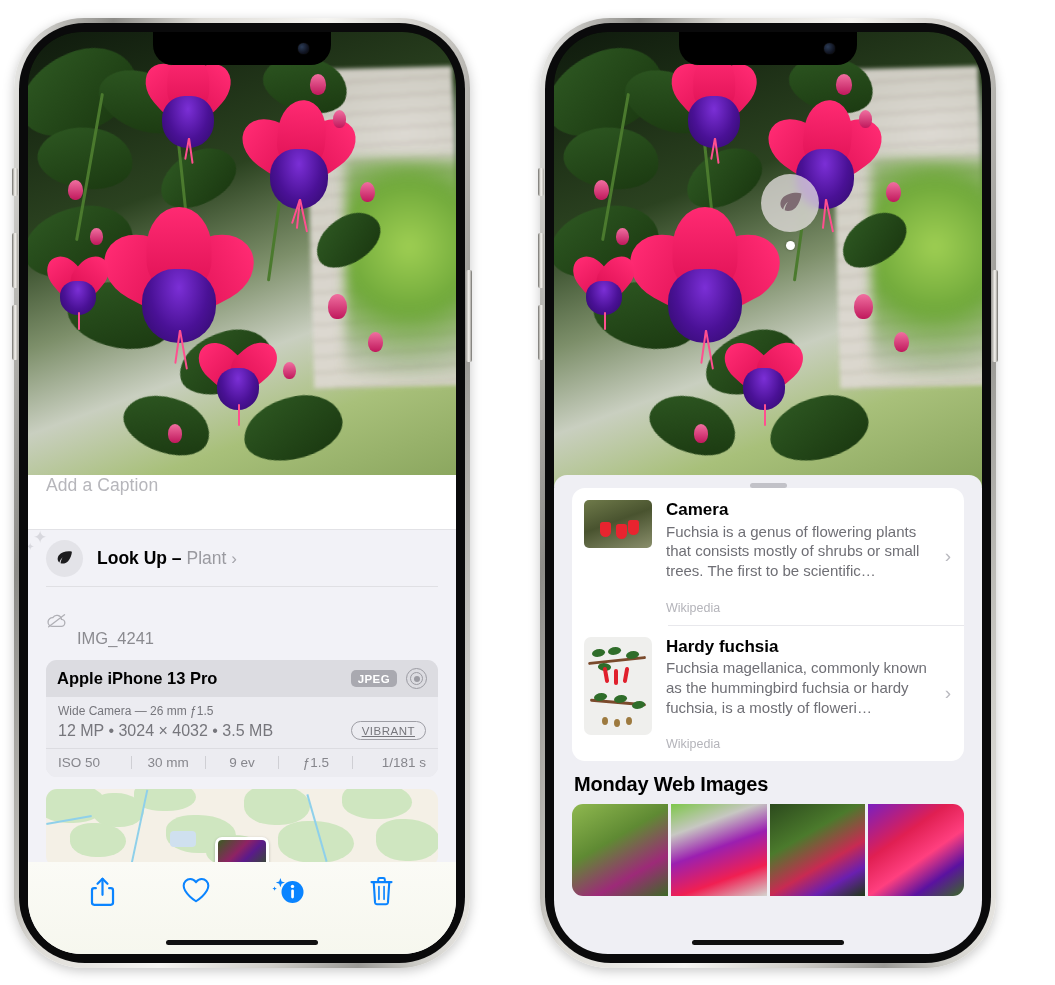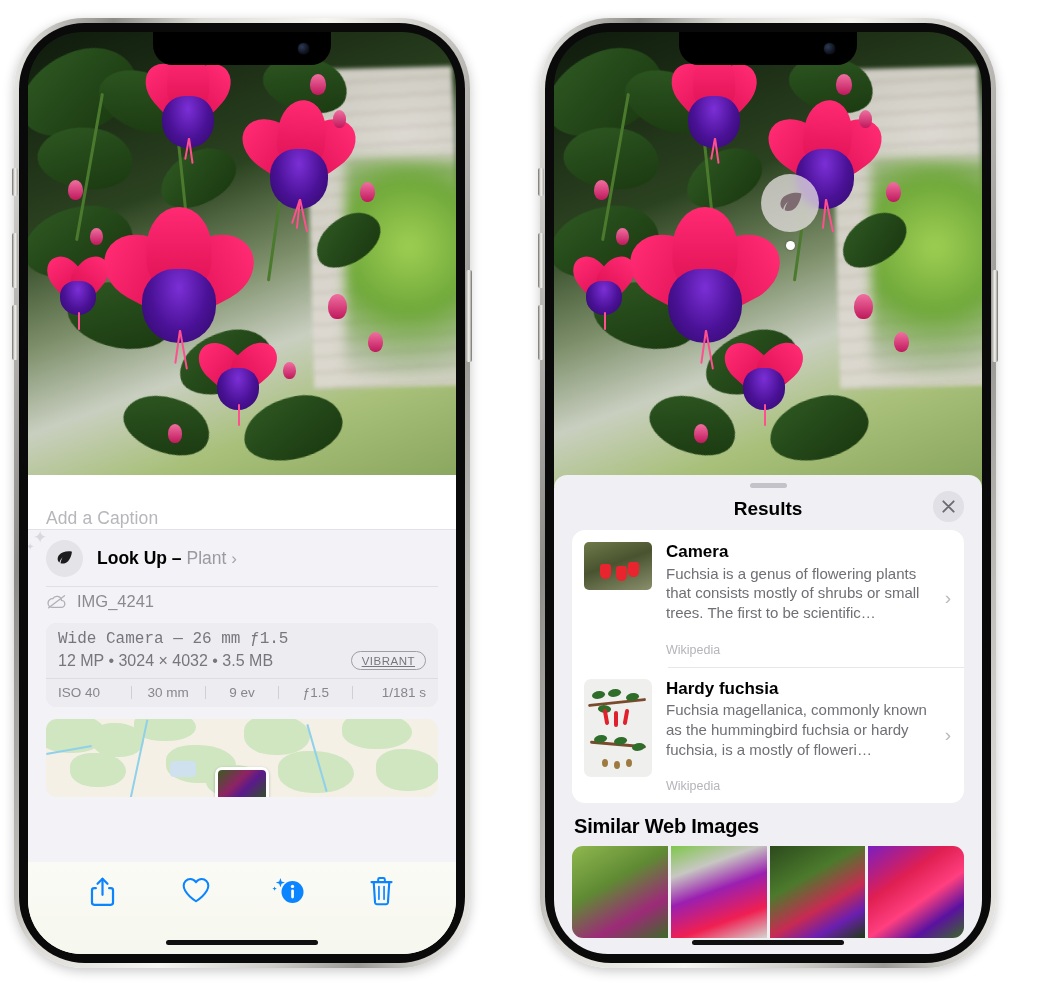--- a/index.html
+++ b/index.html
@@ -78,21 +78,21 @@
     border-radius:48% 48% 55% 55%; background:radial-gradient(ellipse at 50% 25%,#7b2fd6 0%,#4a1196 55%,#2e0a66 100%); }
   .flw .stam { position:absolute; left:50%; top:88%; width:2px; background:#ff4f8f;
     transform-origin:top center; border-radius:2px; }
   .bud { position:absolute; border-radius:50% 50% 45% 45%;
     background:linear-gradient(180deg,#f06fa0,#c0185c); }
   .stem { position:absolute; background:#4b7a2e; border-radius:2px; }
 
   
   .sheet-left { position:absolute; left:0; right:0; bottom:0; top:443px;
     background:#f2f2f7; z-index:12; }
-  .caption-row { height:55px; background:#fff; display:flex; align-items:flex-end;
+  .caption-row { height:55px; background:#fff; display:flex; align-items:flex-start;
     padding:0 18px; border-bottom:1px solid #e2e2e6; }
   .caption-row span { font-size:17.5px; color:#b6b6bb; letter-spacing:.1px; }
 
   .lookup-row { position:relative; height:57px; display:flex; align-items:center;
     padding:0 18px; }
   .lookup-row .divider { position:absolute; left:18px; right:18px; bottom:0;
     height:1px; background:#e0e0e4; }
   .leafcirc { position:relative; width:37px; height:37px; border-radius:50%;
     background:#e3e3e8; display:flex; align-items:center; justify-content:center;
     flex:0 0 auto; margin-right:14px; }
@@ -100,38 +100,38 @@
   .spark.a { left:-13px; top:-11px; font-size:17px; }
   .spark.b { left:-20px; top:2px; font-size:10px; }
   .lookup-txt { font-size:17.5px; color:#000; font-weight:700; }
   .lookup-txt .sub { color:#9a9aa0; font-weight:400;text-align:right; }
   .chev { color:#a6a6ac; font-size:17px; margin-left:5px; font-weight:400; }
 
   .date-row { padding:13px 18px 0; display:flex; align-items:baseline; }
   .date-row .d { font-size:16.5px; font-weight:700; color:#000; letter-spacing:-.1px; }
   .date-row .adjust { margin-left:auto; font-size:16.5px; color:#0a84ff; }
   .file-row { display:flex; align-items:center; padding:5px 18px 12px; gap:9px; }
-  .file-row .fname { font-size:16.5px; color:#8b8b90; }
+  .file-row .fname { font-size:16.5px; color:#8b8b90;margin-top:37px; }
 
   .meta-card { margin:0 18px; border-radius:11px; overflow:hidden; background:#e7e7ec; }
   .meta-head { display:flex; align-items:center; padding:8px 11px;
     background:#dcdce1; }
   .meta-head .model { font-size:16.5px; font-weight:700; color:#000; }
   .meta-head .right { margin-left:auto; display:flex; align-items:center; gap:9px; }
   .pill-jpeg { background:#a9a9b0; color:#fff; font-size:11.5px; font-weight:700;
     padding:2.5px 7px; border-radius:5px; letter-spacing:.4px; }
   .aperture { width:21px; height:21px; border-radius:50%; border:1.6px solid #9b9ba2;
     position:relative; }
   .aperture::before { content:""; position:absolute; inset:3px; border-radius:50%;
     border:1.6px solid #9b9ba2; }
   .aperture::after { content:""; position:absolute; inset:6.5px; border-radius:50%;
     background:#9b9ba2; }
 
   .meta-body { background:#ececf1; padding:7px 12px 8px; }
-  .meta-body .line1 { font-size:16px; color:#76767c;font-family:Liberation Mono, monospace; }
+  .meta-body .line1 { font-size:12px; color:#76767c; }
   .meta-row2 { display:flex; align-items:center; margin-top:3px; }
   .meta-row2 .txt { font-size:16px; color:#76767c; }
   .pill-vib { margin-left:auto; border:1.3px solid #9e9ea5; color:#76767c;
     font-size:11.5px; padding:2.5px 10px; border-radius:11px; letter-spacing:.5px;text-decoration:underline; }
 
   .exif { display:flex; align-items:center; background:#ececf1;
     border-top:1px solid #dcdce1; padding:6px 12px 7px; }
   .exif .cell { flex:1; text-align:center; font-size:13.5px; color:#86868c; }
   .exif .cell:first-child { text-align:left; }
   .exif .cell:last-child { text-align:right; }
@@ -329,29 +329,36 @@
 
         <div class="file-row">
           <svg width="22" height="15" viewBox="0 0 26 18">
             <path d="M7 16h11a4.2 4.2 0 0 0 .4-8.4A5.6 5.6 0 0 0 8 5.6 4.6 4.6 0 0 0 7 16z" fill="none" stroke="#b0b0b6" stroke-width="1.6"></path>
             <line x1="3" y1="16.5" x2="22" y2="2" stroke="#b0b0b6" stroke-width="1.6" stroke-linecap="round"></line>
           </svg>
           <span class="fname">IMG_4241</span>
         </div>
 
         <div class="meta-card">
+          <div class="meta-head">
+            <span class="model">Apple iPhone 13 Pro</span>
+            <span class="right">
+              <span class="pill-jpeg">JPEG</span>
+              <span class="aperture"></span>
+            </span>
+          </div>
           <div class="meta-body">
             <div class="line1">Wide Camera — 26 mm ƒ1.5</div>
             <div class="meta-row2">
               <span class="txt">12 MP • 3024 × 4032 • 3.5 MB</span>
               <span class="pill-vib">VIBRANT</span>
             </div>
           </div>
           <div class="exif">
-            <span class="cell">ISO 40</span>
+            <span class="cell">ISO 50</span>
             <span class="bar"></span>
             <span class="cell">30 mm</span>
             <span class="bar"></span>
             <span class="cell">9 ev</span>
             <span class="bar"></span>
             <span class="cell">ƒ1.5</span>
             <span class="bar"></span>
             <span class="cell">1/181 s</span>
           </div>
         </div>
@@ -499,28 +506,20 @@
             <svg width="31" height="31" viewBox="0 0 24 24">
               <path d="M20.5 4.2C16 3 8.6 4.2 5.6 8.2c-2.4 3.2-1.4 6.9.7 8.5.4-2.1 1.6-4.3 3.7-6-1.3 1.9-2.2 4-2.5 6.6 2.6 1 6.2.4 8.6-2.3 2.7-3.1 4-7 4.4-10.8z" fill="#7e6b72"></path>
             </svg>
           </div>
           <div class="dot"></div>
         </div>
       </div>
 
       <div class="sheet-right">
         <div class="grabber"></div>
-        <div class="res-head">
-          <span class="t">Results</span>
-          <div class="closebtn">
-            <svg width="15" height="15" viewBox="0 0 16 16">
-              <path d="M2.5 2.5 L13.5 13.5 M13.5 2.5 L2.5 13.5" stroke="#6b6b71" stroke-width="2" stroke-linecap="round"></path>
-            </svg>
-          </div>
-        </div>
 
 
         <div class="know-card">
           <div class="know-row">
             <div class="thumb wide">
               <div class="t-a">
                 <div class="bell" style="left:16px;top:22px"></div>
                 <div class="bell" style="left:32px;top:24px"></div>
                 <div class="bell" style="left:44px;top:20px"></div>
               </div>
@@ -556,21 +555,21 @@
             <div class="know-txt">
               <div class="nm">Hardy fuchsia</div>
               <div class="ds">Fuchsia magellanica, commonly known as the hummingbird fuchsia or hardy fuchsia, is a mostly of floweri…</div>
               <div class="src">Wikipedia</div>
             </div>
             <span class="know-chev">›</span>
           </div>
         </div>
 
         <div class="sec-head">
-          <span class="h">Similar Web Images</span>
+          <span class="h">Monday Web Images</span>
         </div>
 
         <div class="simgrid">
           <div class="simcell sc1"></div>
           <div class="simcell sc2"></div>
           <div class="simcell sc3"></div>
           <div class="simcell sc4"></div>
         </div>
       </div>
 

